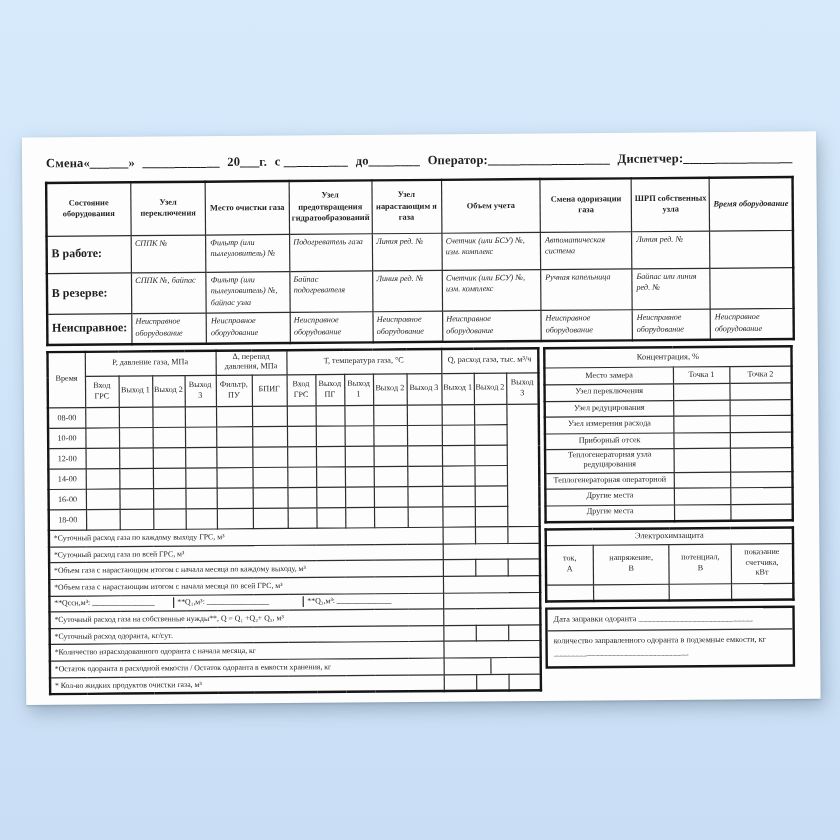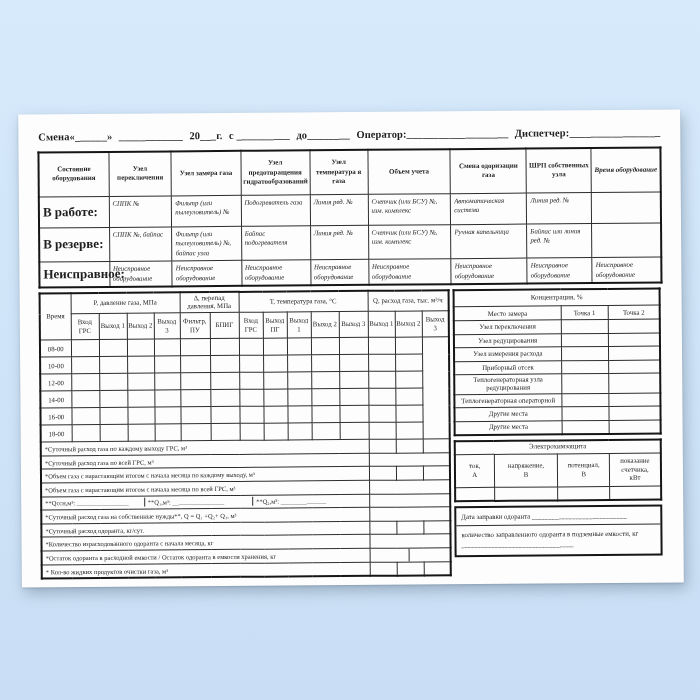--- a/index.html
+++ b/index.html
@@ -20,21 +20,21 @@
                  margin:2px 1px 9px 1px; letter-spacing:.1px; }
 
   table { border-collapse:collapse; }
   th, td { border:1px solid #2e2e2e; }
 
   
   .eq-table { width:100%; table-layout:fixed; border:2px solid #161616; }
   .eq-table thead th { font-size:7px; font-weight:bold; text-align:center;
                        vertical-align:middle; height:44px; padding:1px 2px; line-height:1.35; }
   .eq-table thead th.other { font-style:italic; }
-  .eq-table th.rowlab { font-size:13px; font-weight:bold; text-align:left;
+  .eq-table th.rowlab { font-size:10px; font-weight:bold; text-align:left;
                         vertical-align:middle; padding:2px 3px; }
   .eq-table td.cell { font-size:6.8px; font-style:italic; vertical-align:top;
                       text-align:left; padding:2px 3px; line-height:1.45; }
   .eq-table tbody tr:nth-child(1){ height:31px; }
   .eq-table tbody tr:nth-child(2){ height:33px; }
   .eq-table tbody tr:nth-child(3){ height:22px; }
 
   .mid { display:flex; margin-top:4px; align-items:flex-start; }
   .left-col { width:410px; }
   .right-col { width:208px; margin-left:4px; }
@@ -108,23 +108,23 @@
           <col style="width:9.3%">
           <col style="width:13.3%">
         <col style="width:12.2%">
           <col style="width:10.45%">
           <col style="width:11.1%">
       </colgroup>
       <thead>
         <tr>
           <th>Состояние оборудования</th>
           <th>Узел переключения</th>
-          <th>Узел замера газа</th>
+          <th>Место очистки газа</th>
           <th>Узел предотвращения гидратообразований</th>
-          <th>Узел температура я газа</th>
+          <th>Узел нарастающим я газа</th>
           <th>Объем учета</th>
           <th>Смена одоризации газа</th>
           <th>ШРП собственных узла</th>
           <th class="other">Время оборудование</th>
         </tr>
       </thead>
       <tbody>
           <tr>
             <th class="rowlab">В работе:</th>
             <td class="cell">СППК №</td>

